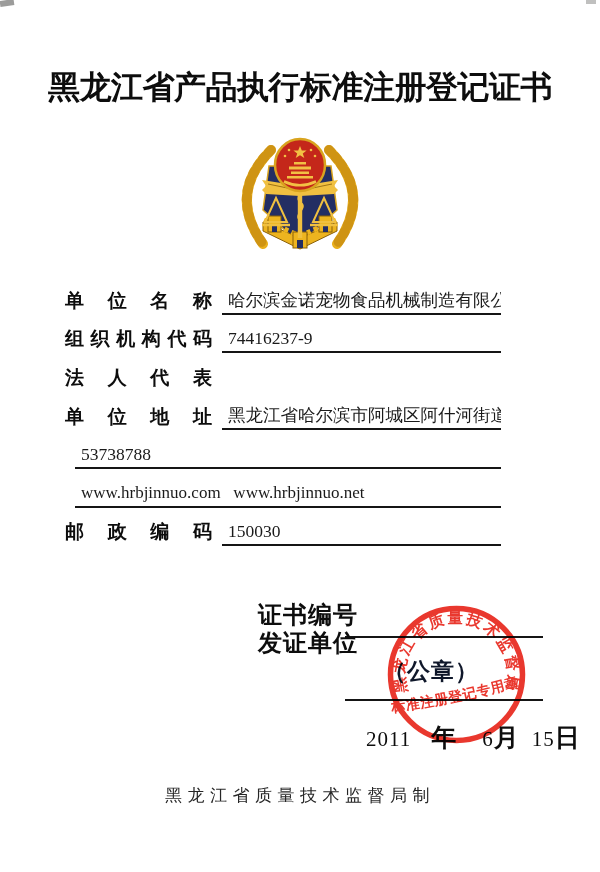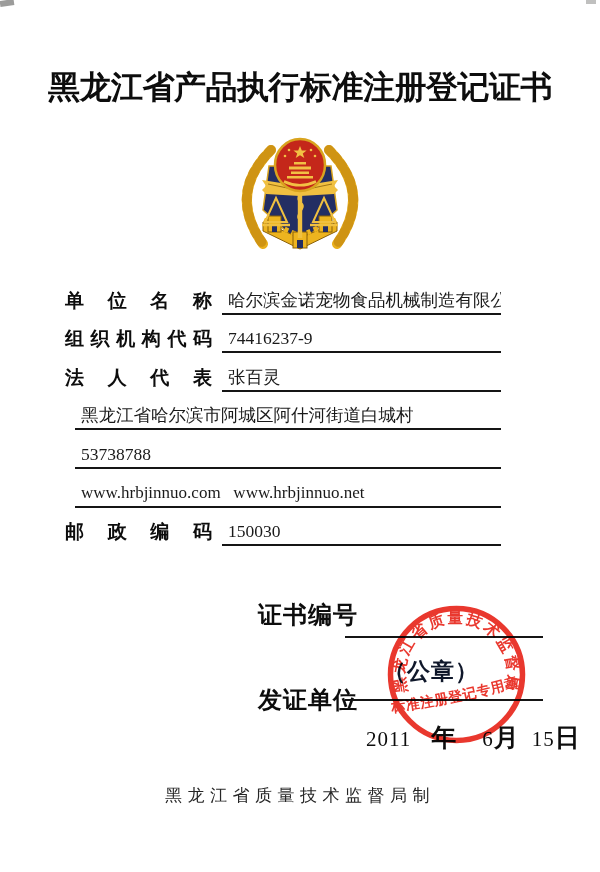--- a/index.html
+++ b/index.html
@@ -17,21 +17,21 @@
   .flabel{width:147px;font-family:"Liberation Sans",sans-serif;font-weight:700;
           font-size:19px;color:#0d0d0d;text-align:justify;text-align-last:justify;
           line-height:1.15;padding-bottom:3px;}
   .fvalue{flex:1;margin-left:10px;border-bottom:2px solid #151515;
           font-size:17.5px;color:#1a1a1a;padding:0 2px 2px 6px;line-height:1.2;
           white-space:pre;overflow:hidden;}
 
   .cert-label{position:absolute;font-family:"Liberation Sans",sans-serif;
               font-weight:700;font-size:24px;color:#0d0d0d;letter-spacing:1px;}
   #cert-number-label{left:258px;top:599px;}
-  #issuer-label{left:258px;top:684px;}
+  #issuer-label{left:258px;top:627px;}
   .cert-line{position:absolute;width:198px;border-top:2px solid #151515;height:0;}
   #cert-number-line{left:345px;top:636px;}
   #issuer-line{left:345px;top:699px;}
   #issuer-value{position:absolute;left:383px;top:656px;font-weight:700;
                 font-size:23px;color:#0f172a;font-family:"Liberation Sans",sans-serif;
                 letter-spacing:1px;}
 
   #date-line{position:absolute;left:366px;top:721px;white-space:nowrap;color:#0d0d0d;}
   .date-num{font-size:21px;font-family:"Liberation Serif",serif;letter-spacing:1px;}
   .date-unit{font-size:25px;font-weight:700;font-family:"Liberation Sans",sans-serif;}
@@ -108,23 +108,23 @@
     <div class="frow">
       <div class="flabel">单位名称</div>
       <div class="fvalue">哈尔滨金诺宠物食品机械制造有限公司</div>
     </div>
     <div class="frow">
       <div class="flabel">组织机构代码</div>
       <div class="fvalue">74416237-9</div>
     </div>
     <div class="frow">
       <div class="flabel">法人代表</div>
-      <div class="fvalue">张百灵</div>
     </div>
     <div class="frow">
+      <div class="flabel">单位地址</div>
       <div class="fvalue">黑龙江省哈尔滨市阿城区阿什河街道白城村</div>
     </div>
     <div class="frow">
       <div class="fvalue">53738788</div>
     </div>
     <div class="frow">
       <div class="fvalue" style="font-size:17px;">www.hrbjinnuo.com   www.hrbjinnuo.net</div>
     </div>
     <div class="frow">
       <div class="flabel">邮政编码</div>

